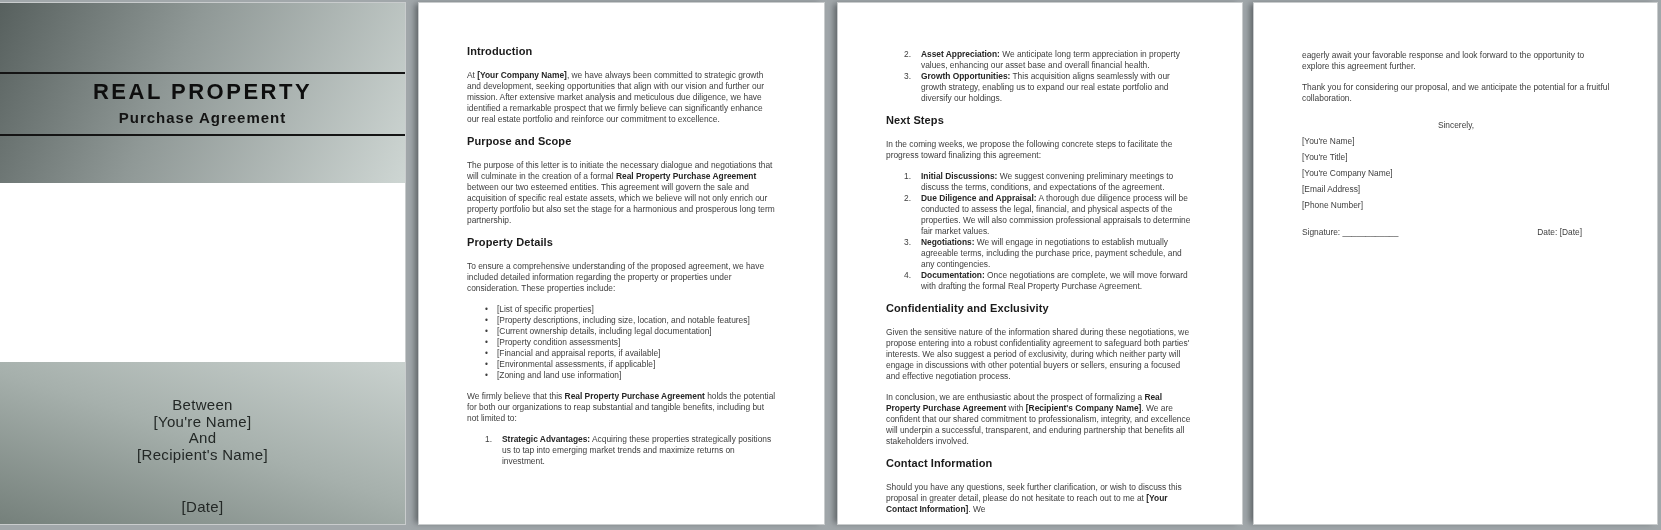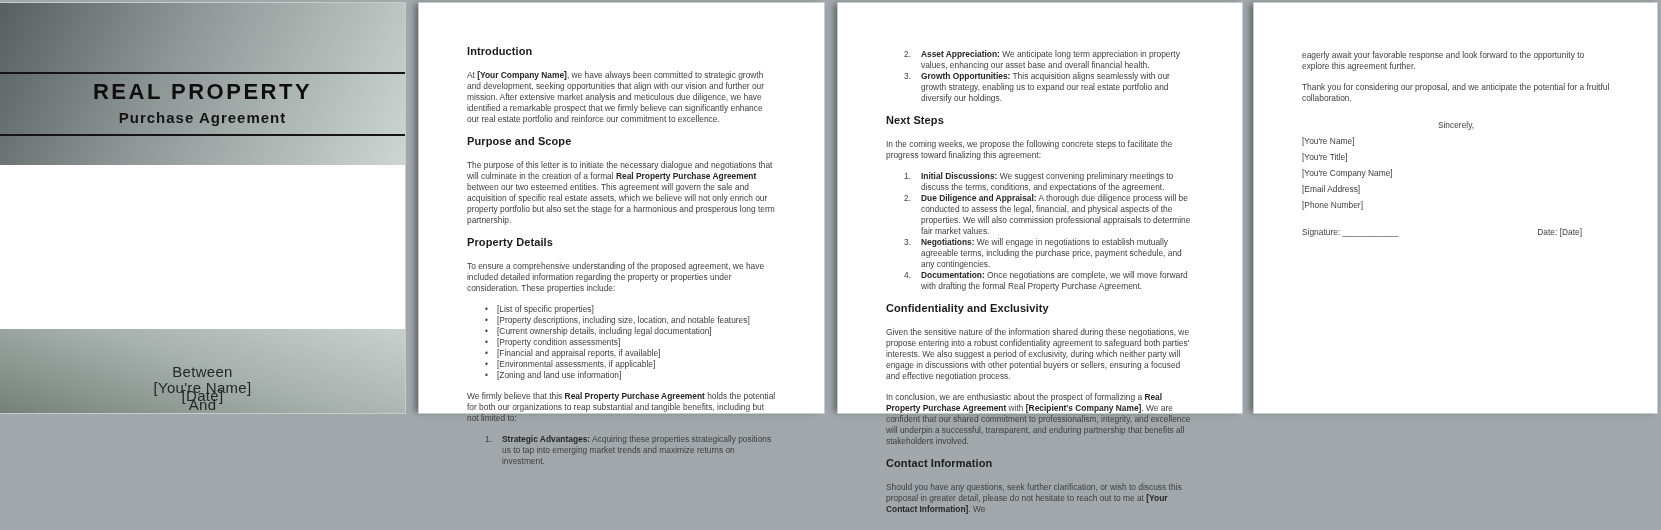--- a/index.html
+++ b/index.html
@@ -1,18 +1,18 @@
 <!DOCTYPE html>
 <html><head>
 <meta charset="utf-8">
 <style>
   html,body{margin:0;padding:0;background:#a1a7aa;}
   #viewer{position:relative;width:1661px;height:530px;background:#a1a7aa;overflow:hidden;
     font-family:"Liberation Sans","DejaVu Sans",sans-serif;}
-  .page{position:absolute;top:2px;height:412px;background:#ffffff;border:1px solid #c9cccd;
+  .page{position:absolute;top:2px;height:523px;background:#ffffff;border:1px solid #c9cccd;
     box-sizing:border-box;box-shadow:-5px 0 6px -2px rgba(40,46,50,.55);}
   #page1{left:0;width:406px;border-left:none;box-shadow:none;display:flex;flex-direction:column;overflow:hidden;gap:9px;}
   #page2{left:418px;width:407px;}
   #page3{left:837px;width:406px;}
   #page4{left:1253px;width:405px;}
 
   
   .band-top{height:180px;background:linear-gradient(115deg,#57605e 0%,#8f9896 42%,#ced6d3 100%);}
   .band-mid{height:161px;background:#ffffff;}
   .band-bottom{flex:1;position:relative;text-align:center;
@@ -53,20 +53,21 @@
       <div class="title-block">
         <div class="cover-title">REAL PROPERTY</div>
         <div class="cover-subtitle">Purchase Agreement</div>
       </div>
     </div>
     <div class="band-mid"></div>
     <div class="band-bottom">
       <p>Between</p>
       <p>[You're Name]</p>
       <p>And</p>
+      <p>[Recipient's Name]</p>
       <div class="cover-date">[Date]</div>
     </div>
   </div>
 
   <div class="page" id="page2">
     <div class="content">
         <h3 class="sec-h">Introduction</h3>
         <p class="sec-p">At <b>[Your Company Name]</b>, we have always been committed to strategic growth and development, seeking opportunities that align with our vision and further our mission. After extensive market analysis and meticulous due diligence, we have identified a remarkable prospect that we firmly believe can significantly enhance our real estate portfolio and reinforce our commitment to excellence.</p>
         <h3 class="sec-h">Purpose and Scope</h3>
         <p class="sec-p">The purpose of this letter is to initiate the necessary dialogue and negotiations that will culminate in the creation of a formal <b>Real Property Purchase Agreement</b> between our two esteemed entities. This agreement will govern the sale and acquisition of specific real estate assets, which we believe will not only enrich our property portfolio but also set the stage for a harmonious and prosperous long term partnership.</p>

